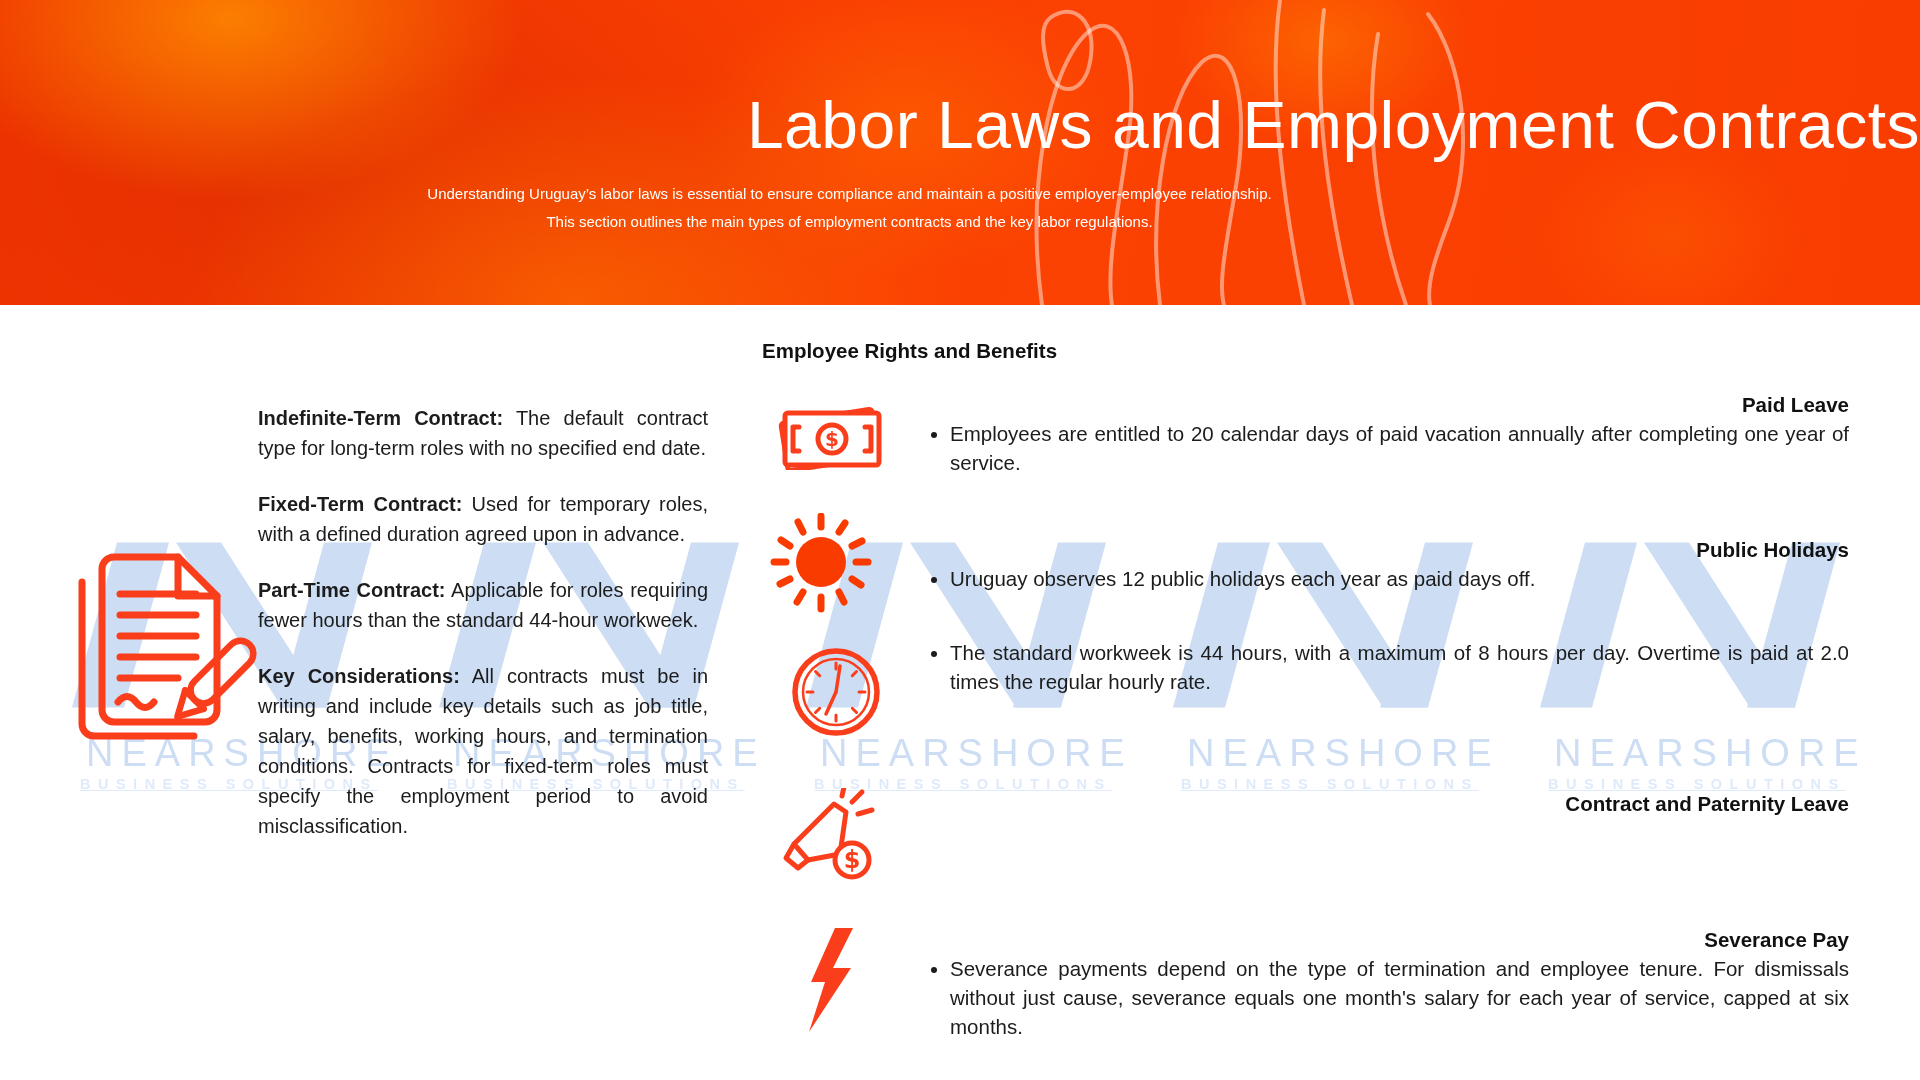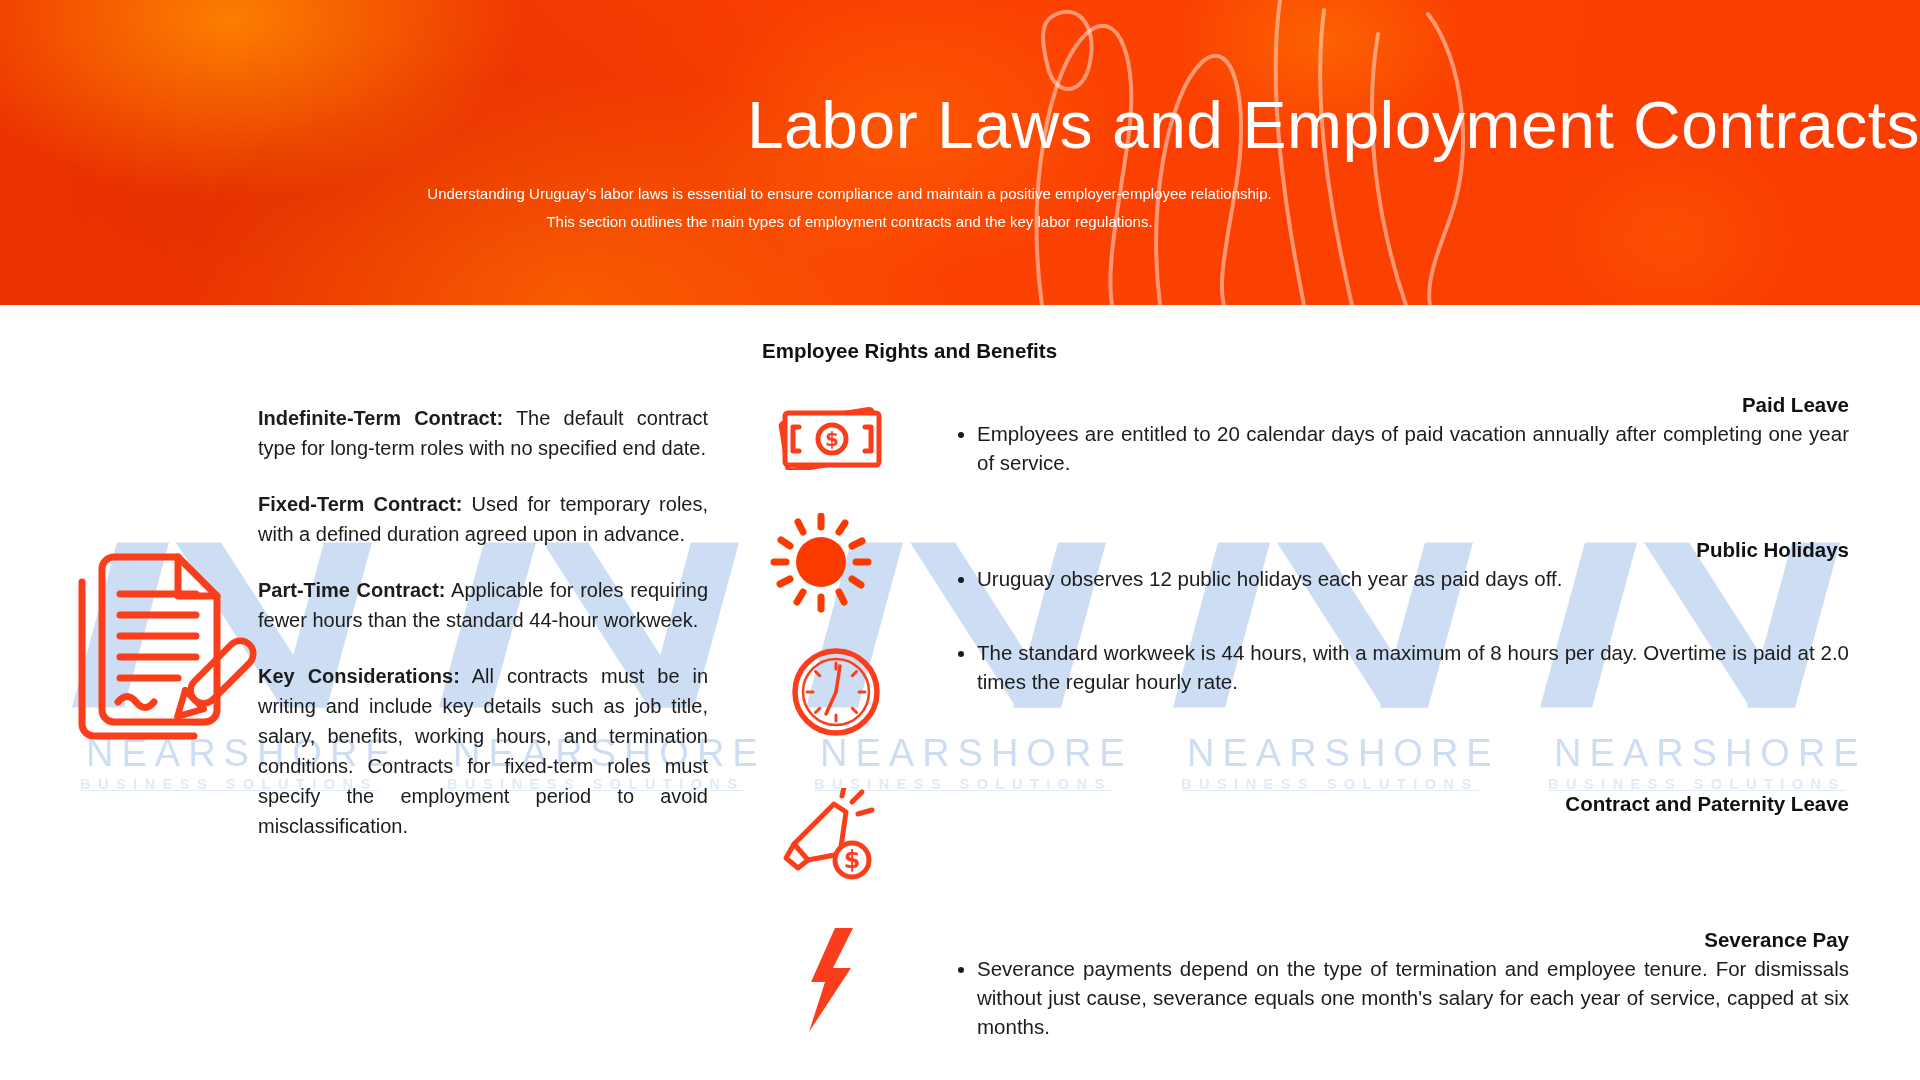--- a/index.html
+++ b/index.html
@@ -48,21 +48,21 @@
   .left-col p{margin:0 0 26px 0;font-size:20px;line-height:30px;font-weight:500;text-align:justify;}
   .left-col .lead{font-weight:700;}
   
   .benefits-heading{
     position:absolute;left:762px;top:339px;margin:0;
     font-size:20.5px;font-weight:700;color:#111111;
   }
   .benefit-text{position:absolute;left:914px;width:935px;}
   .benefit-text h3{margin:0;font-size:20.5px;font-weight:700;line-height:28px;color:#111111;text-align:right;}
   .benefit-text ul{margin:0;padding:0 0 0 36px;list-style:disc;}
-  .benefit-text li{font-size:20.5px;line-height:29px;font-weight:500;text-align:justify;margin-left:27px;}
+  .benefit-text li{font-size:20.5px;line-height:29px;font-weight:500;text-align:justify;}
   .sec-icon{position:absolute;}
   .i-banknote{left:772px;top:394px;width:118px;height:76px;}
   .i-sun{left:770px;top:513px;width:102px;height:102px;}
   .i-clock{left:790px;top:646px;width:92px;height:92px;}
   .i-megaphone{left:778px;top:788px;width:104px;height:96px;}
   .i-bolt{left:805px;top:928px;width:54px;height:106px;}
   .t-paidleave{top:391px;}
   .t-holidays{top:536px;}
   .t-hours{top:638px;}
   .t-maternity{top:790px;}

